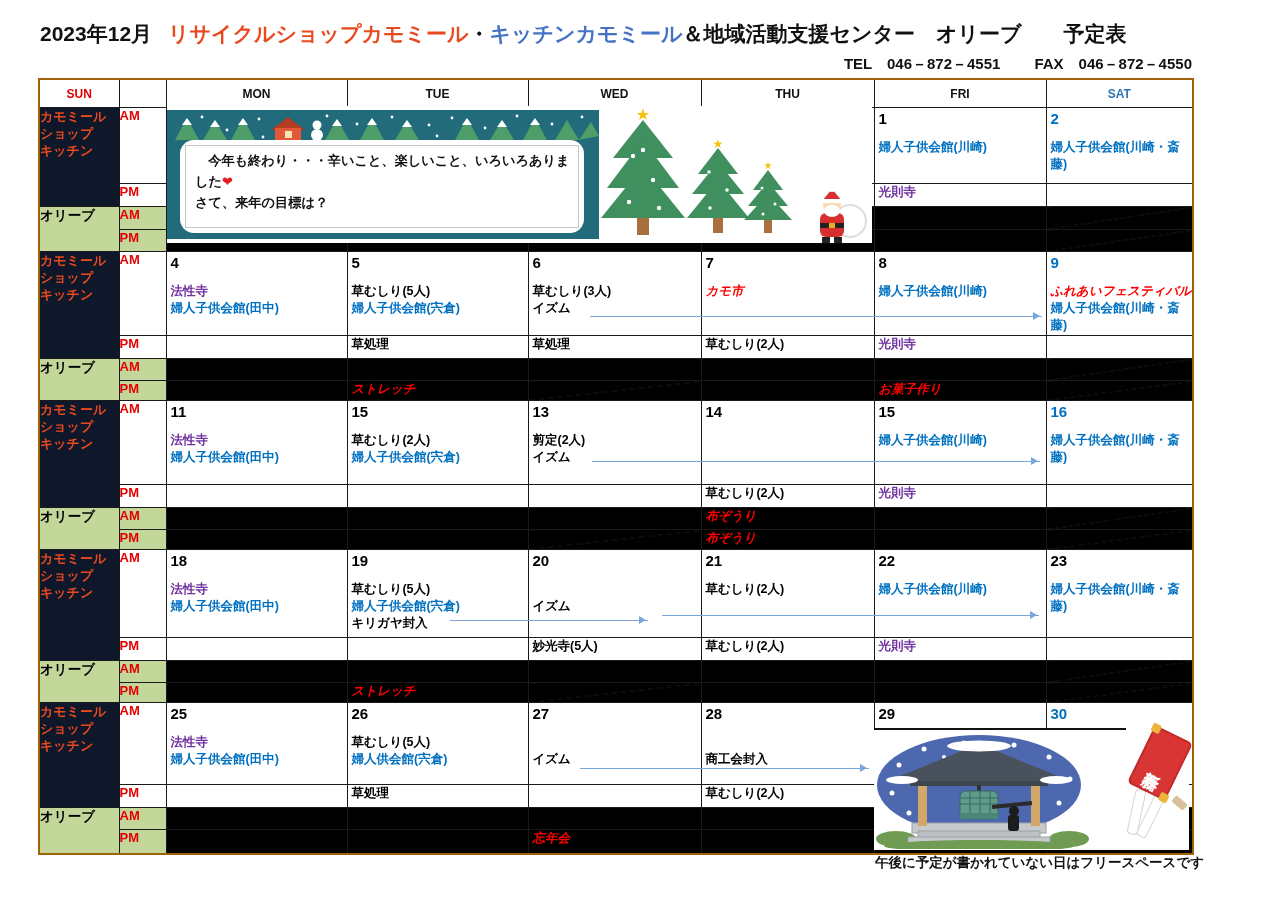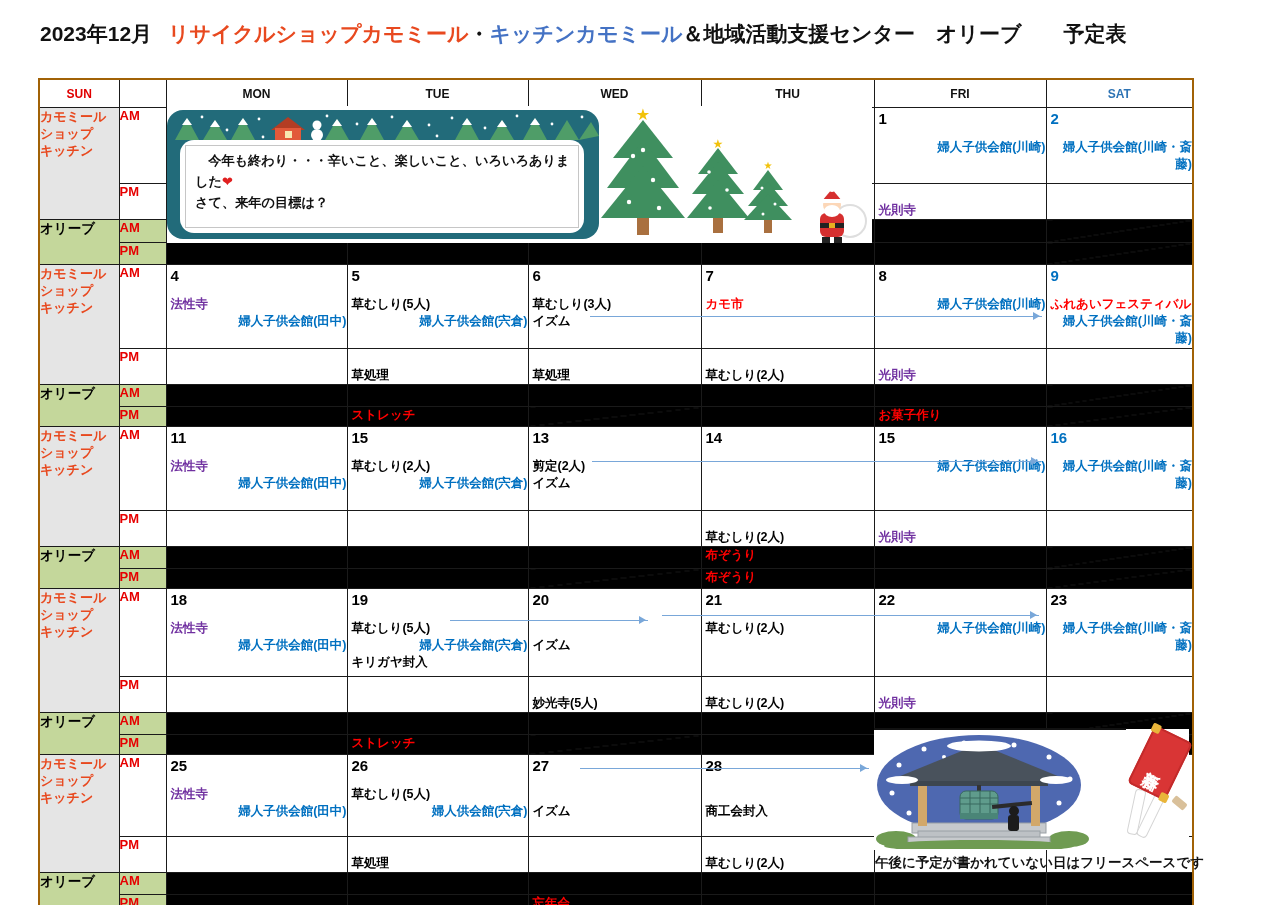--- a/index.html
+++ b/index.html
@@ -15,38 +15,38 @@
           font-size:15px;font-weight:bold;color:#111;}
   .telfax .fax{margin-left:34px;}
   
   table.cal{position:absolute;left:38px;top:78px;border-collapse:collapse;table-layout:fixed;
             width:1154px;border:2px solid #a16207;}
   .cal th,.cal td{border:1px solid #1a1a1a;padding:0;vertical-align:top;overflow:hidden;}
   .cal th{height:27px;font-size:12px;font-weight:bold;text-align:center;vertical-align:middle;color:#111;}
   th.h-sun{color:#e00000;}
   th.h-sat{color:#2e74b5;}
   .wk-top{border-top:2px solid #1a1a1a;}
-  .side-cham{font-size:13px;font-weight:bold;color:#e8491f;line-height:17px;padding:16px 2px 0 5px;background:#e5e5e5;}
+  .side-cham{font-size:13px;font-weight:bold;color:#e8491f;line-height:17px;padding:16px 2px 0 5px;background:#0f172a;}
   .side-olive{background:#c4d79b;font-size:13.5px;font-weight:bold;color:#000;
               vertical-align:middle;padding-left:4px;}
   .ampm{font-size:13px;font-weight:bold;color:#e60000;vertical-align:middle;background:#fff;}
   .olive-bg{background-color:#c4d79b;}
   .day-cell{font-size:12.5px;font-weight:bold;color:#000;background-color:#fff;}
   .day-cell.olive-bg{background-color:#000000;}
   .dnum{font-size:15px;font-weight:bold;color:#000;height:22px;padding:2px 0 0 4px;}
   .dnum.blue{color:#0070c0;}
   .dnum + .evline{margin-top:7px;}
   .evline{padding-left:4px;line-height:17px;}
-  .pm-cell .evline{margin-top:18px;}
-  .c-k{color:#000;} .c-b{color:#0070c0;text-align:right;} .c-p{color:#7030a0;} .c-r{color:#ff0000;}
+  .pm-cell .evline{margin-top:0;}
+  .c-k{color:#000;} .c-b{color:#0070c0;} .c-p{color:#7030a0;} .c-r{color:#ff0000;font-style:italic;}
   .crossed{background-image:linear-gradient(to bottom right,
            transparent 49.2%,#161616 49.2%,#161616 50.8%,transparent 50.8%);}
   
   .deco1{position:absolute;left:167px;top:106px;width:705px;height:137px;background:#fff;}
-  .banner{position:absolute;left:0;top:4px;width:432px;height:129px;background:#226b7a;border-radius:16px;}
+  .banner{position:absolute;left:0;top:4px;width:432px;height:129px;background:#226b7a;border-radius:0;}
   .banner svg{position:absolute;left:0;top:2px;}
   .bubble{position:absolute;left:13px;top:30px;width:404px;height:93px;background:#fff;border-radius:14px;}
   .bubble-inner{position:absolute;left:5px;top:5px;right:5px;bottom:5px;border:1px solid #c6c6c6;}
   .bubble-text{position:absolute;left:15px;top:10px;right:8px;font-size:13.2px;font-weight:bold;
                color:#111;line-height:21px;}
   .heart{color:#e02020;}
   .deco1 .trees{position:absolute;left:430px;top:0;}
   
   .deco2{position:absolute;left:874px;top:729px;width:315px;height:121px;background:#fff;}
   .deco2-line{position:absolute;left:0;top:-1px;width:252px;height:2px;background:#111;}
@@ -69,20 +69,23 @@
   
   .footnote{position:absolute;left:875px;top:854px;font-size:13.5px;font-weight:bold;color:#111;}
 </style>
 </head>
 <body>
 
 <div class="page">
 
   <div class="title-line">
     <span class="t-month">2023年12月</span><span class="t-shop">リサイクルショップカモミール</span><span>・</span><span class="t-kitchen">キッチンカモミール</span><span>＆地域活動支援センター　オリーブ　　予定表</span>
+  </div>
+  <div class="telfax">
+    <span>TEL　046－872－4551</span><span class="fax">FAX　046－872－4550</span>
   </div>
 
   <table class="cal">
     <colgroup>
       <col style="width:80px">
         <col style="width:47px">
         <col style="width:181px">
         <col style="width:181px">
       <col style="width:173px">
         <col style="width:173px">

